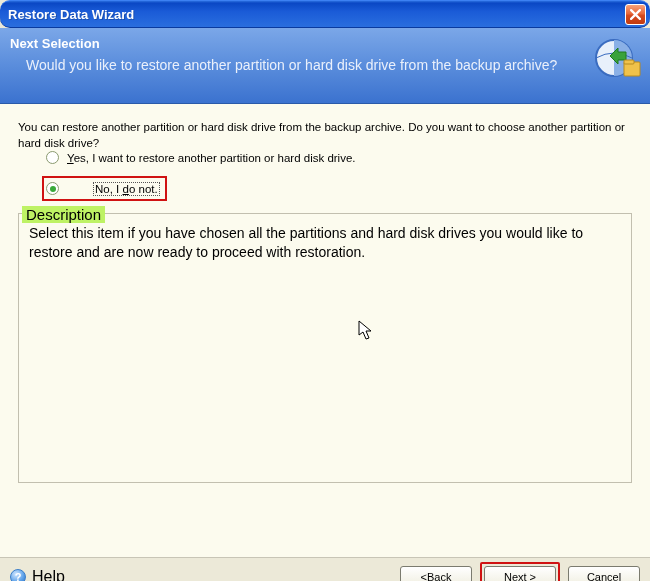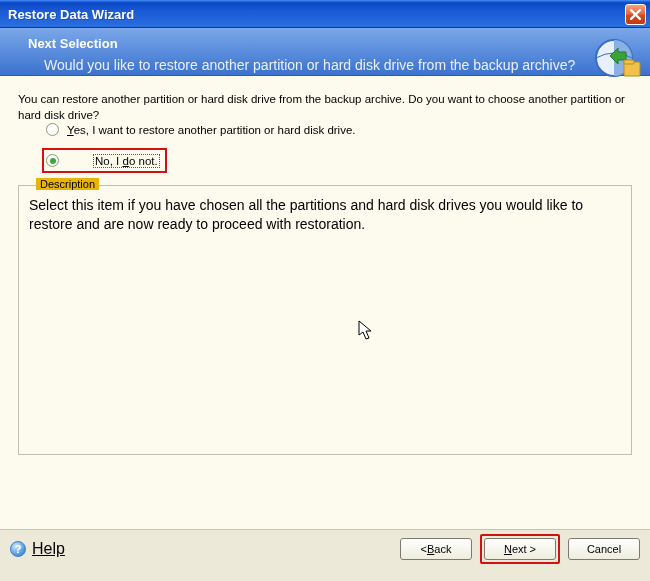--- a/index.html
+++ b/index.html
@@ -16,20 +16,21 @@
   
   .titlebar {
     height: 28px;
     background: linear-gradient(to bottom, #2a6ede 0%, #0a47c4 8%, #1a5bd7 40%, #2a6ede 100%);
     display: flex;
     align-items: center;
     justify-content: space-between;
     padding: 0 4px 0 8px;
     border-top: 1px solid #3c81f3;
     border-bottom: 1px solid #0a3a9e;
+    border-radius: 10px;
   }
   .titlebar-title {
     color: #fff;
     font-weight: bold;
     font-size: 13px;
     text-shadow: 1px 1px 0 rgba(0,0,0,0.2);
   }
   .close-btn {
     width: 21px;
     height: 21px;
@@ -38,25 +39,25 @@
     border-radius: 3px;
     display: flex;
     align-items: center;
     justify-content: center;
     cursor: pointer;
   }
   .close-btn svg { width: 11px; height: 11px; }
 
   
   .header {
-    height: 48px;
+    height: 76px;
     background: linear-gradient(to bottom, #7ba7e8 0%, #5a8ddc 50%, #3b72cf 100%);
     border-bottom: 1px solid #2a5aa8;
     position: relative;
-    padding: 8px 14px 0 28px;
+    padding: 8px 14px 0 10px;
     color: #fff;
   }
   .header-title {
     font-size: 13px;
     font-weight: bold;
     margin-bottom: 6px;
   }
   .header-sub {
     font-size: 14px;
     padding-left: 16px;
@@ -130,24 +131,24 @@
   .desc-fieldset {
     border: 1px solid #c2bfaf;
     margin-top: 6px;
     padding: 10px 10px;
     position: relative;
     height: 270px;
   }
   .desc-legend {
     position: absolute;
     top: -8px;
-    left: 17px;
-    background: #eab308;
+    left: 3px;
+    background: #bef264;
     padding: 0 4px;
-    font-size: 11px;
+    font-size: 15px;
     color: #000;
   }
   .desc-text {
     font-size: 14px;
     line-height: 1.35;
   }
 
   
   .cursor {
     position: absolute;

